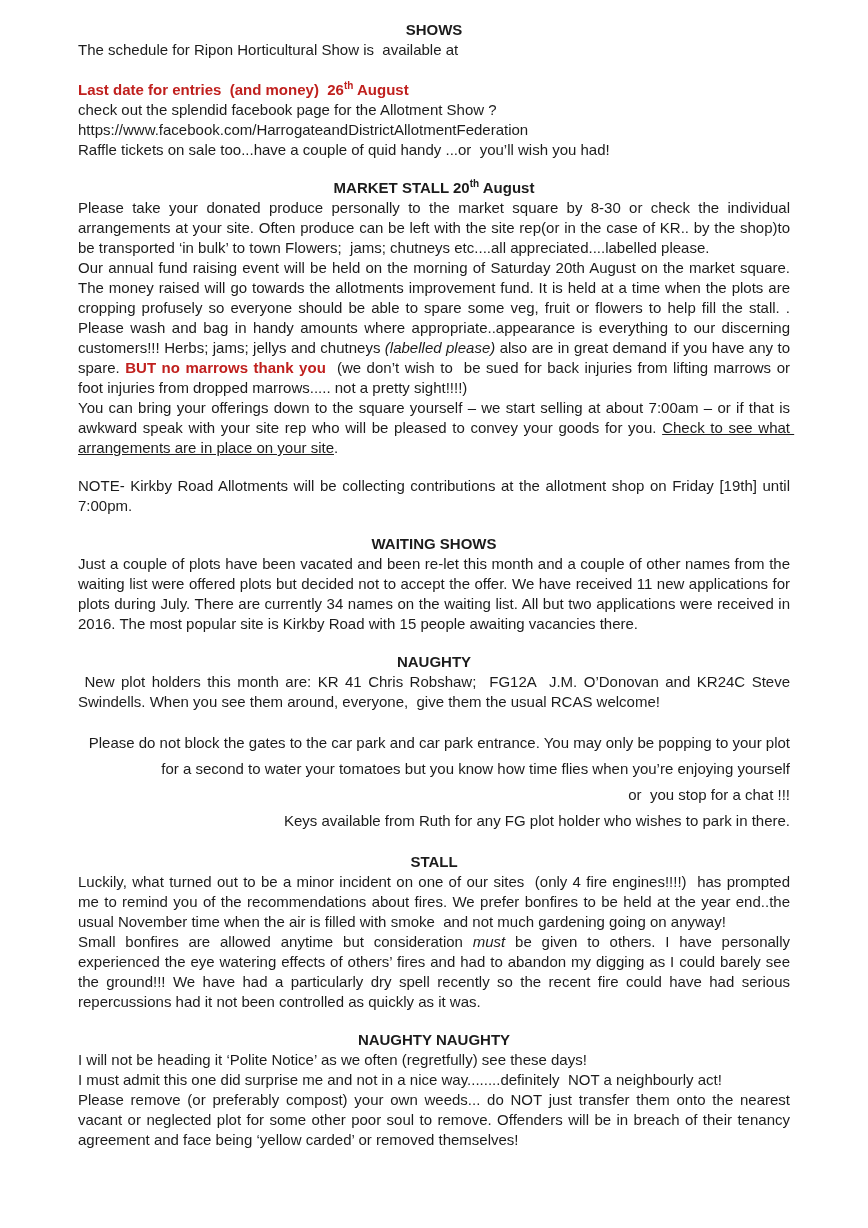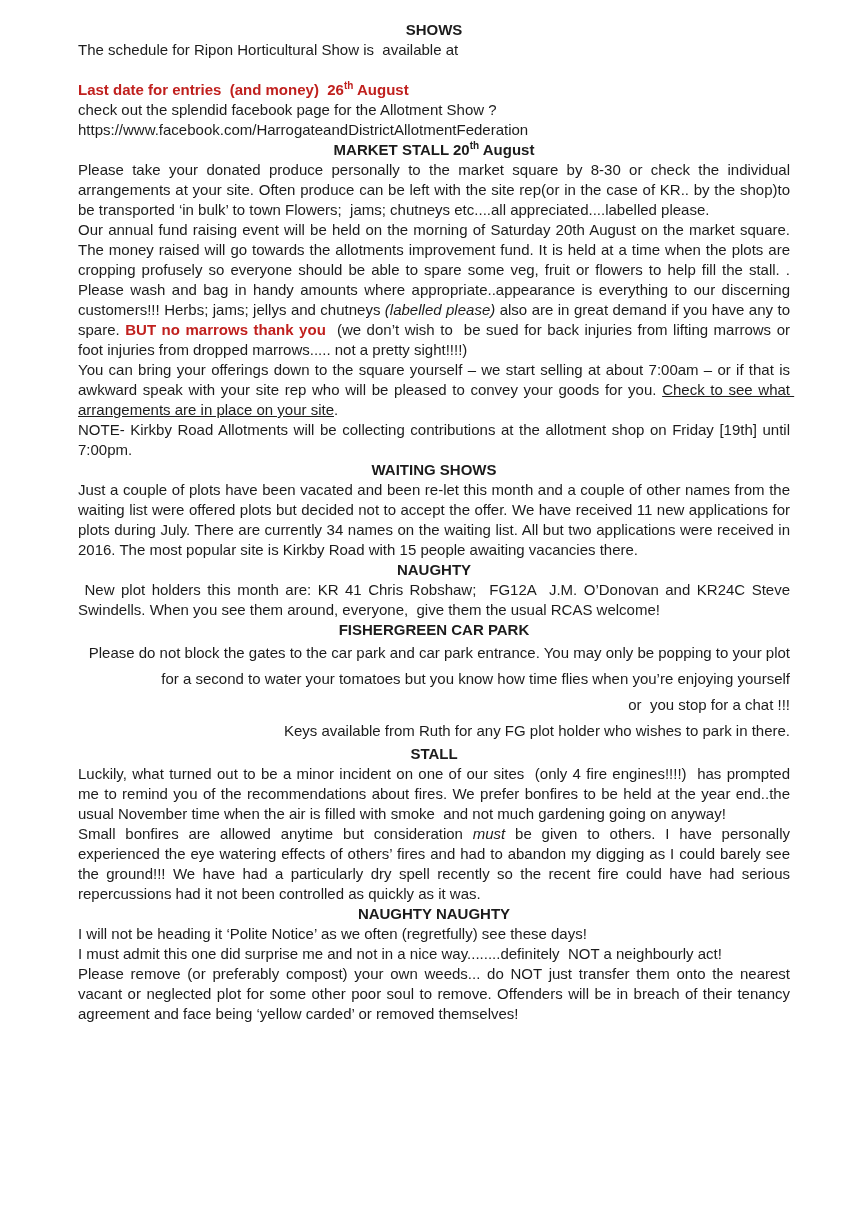--- a/index.html
+++ b/index.html
@@ -15,21 +15,21 @@
     color: #1c1c1c;
     overflow: hidden;
   }
   .heading {
     font-weight: bold;
     margin: 0;
     font-size: 15px;
     line-height: 20px;
     text-align: center;
   }
-  .section { }
+  .section { margin-top: 18px; }
   .section.first { margin-top: 0; }
   p {
     margin: 0;
     white-space: pre-wrap;
   }
   p.justify { text-align: justify; }
   .gap-line { height: 20px; }
   .red { color: var(--accent-red, #c0201e); font-weight: bold; }
   .bold { font-weight: normal; }
   .italic { font-style: italic; }
@@ -42,20 +42,21 @@
 
 <main class="page">
 
   <section class="section first">
     <h2 class="heading">SHOWS</h2>
     <p><span>The schedule </span><span class="bold">for Ripon Horticultural Show</span><span> is  available at</span></p>
     <div class="gap-line"></div>
     <p class="red"><span>Last date for entries  (and money)  26</span><sup>th</sup><span> August</span></p>
     <p>check out the splendid facebook page for the Allotment Show ?</p>
     <p>https://www.facebook.com/HarrogateandDistrictAllotmentFederation</p>
+    <p>Raffle tickets on sale too...have a couple of quid handy ...or  you’ll wish you had!</p>
   </section>
 
   <section class="section">
     <h2 class="heading"><span>MARKET STALL 20</span><sup>th</sup><span> August</span></h2>
     <p class="justify">Please take your donated produce personally to the market square by 8-30 or check the individual arrangements at your site. Often produce can be left with the site rep(or in the case of KR.. by the shop)to be transported ‘in bulk’ to town Flowers;  jams; chutneys etc....all appreciated....labelled please.</p>
     <p class="justify"><span>Our annual fund raising event will be held on the morning of Saturday 20th August on the market square. The money raised will go towards the allotments improvement fund. It is held at a time when the plots are cropping profusely so everyone should be able to spare some veg, fruit or flowers to help fill the stall. . Please wash and bag in handy amounts where appropriate..appearance is everything to our discerning customers!!! Herbs; jams; jellys and chutneys </span><span class="italic">(labelled please)</span><span> also are in great demand if you have any to spare. </span><span class="red">BUT no marrows thank you</span><span>  (we don’t wish to  be sued for back injuries from lifting marrows or foot injuries from dropped marrows..... not a pretty sight!!!!)</span></p>
     <p class="justify"><span>You can bring your offerings down to the square yourself – we start selling at about 7:00am – or if that is awkward speak with your site rep who will be pleased to convey your goods for you. </span><span class="underline">Check to see what arrangements are in place on your site</span><span>.</span></p>
   </section>
 
   <section class="section">
@@ -66,21 +67,20 @@
     <h2 class="heading">WAITING SHOWS</h2>
     <p class="justify">Just a couple of plots have been vacated and been re-let this month and a couple of other names from the waiting list were offered plots but decided not to accept the offer. We have received 11 new applications for plots during July. There are currently 34 names on the waiting list. All but two applications were received in 2016. The most popular site is Kirkby Road with 15 people awaiting vacancies there.</p>
   </section>
 
   <section class="section">
     <h2 class="heading">NAUGHTY</h2>
     <p class="justify"> New plot holders this month are: KR 41 Chris Robshaw;  FG12A  J.M. O’Donovan and KR24C Steve Swindells. When you see them around, everyone,  give them the usual RCAS welcome!</p>
   </section>
 
   <section class="section fg">
-    <h2 class="heading">FISHERGREEN CAR PARK</h2>
     <p class="justify">Please do not block the gates to the car park and car park entrance. You may only be popping to your plot for a second to water your tomatoes but you know how time flies when you’re enjoying yourself</p>
     <p>or  you stop for a chat !!!</p>
     <p>Keys available from Ruth for any FG plot holder who wishes to park in there.</p>
   </section>
 
   <section class="section">
     <h2 class="heading">STALL</h2>
     <p class="justify">Luckily, what turned out to be a minor incident on one of our sites  (only 4 fire engines!!!!)  has prompted me to remind you of the recommendations about fires. We prefer bonfires to be held at the year end..the usual November time when the air is filled with smoke  and not much gardening going on anyway!</p>
     <p class="justify"><span>Small bonfires are allowed anytime but consideration </span><span class="italic">must</span><span> be given to others. I have personally experienced the eye watering effects of others’ fires and had to abandon my digging as I could barely see the ground!!! We have had a particularly dry spell recently so the recent fire could have had serious repercussions had it not been controlled as quickly as it was.</span></p>
   </section>

